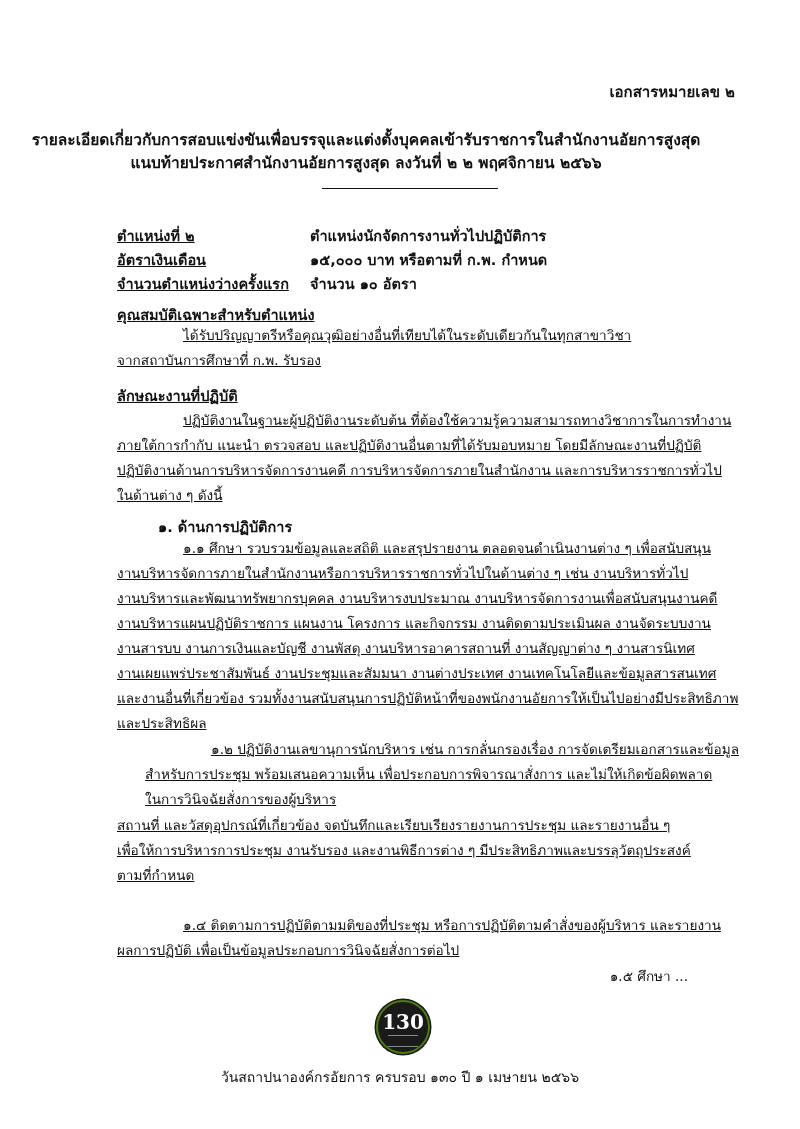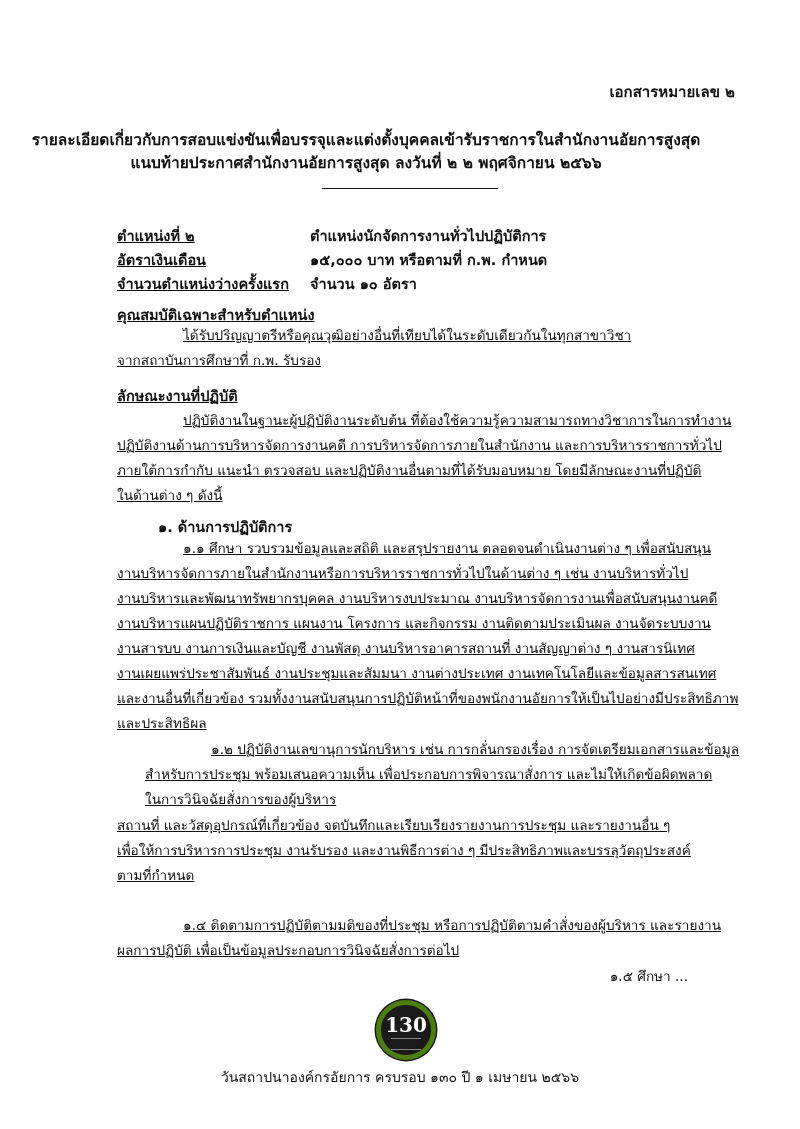--- a/index.html
+++ b/index.html
@@ -23,21 +23,21 @@
       font-size: 13.6px; line-height: 25px; text-align: justify;
       text-align-last: left;
       text-decoration: underline;
     }
     .para .line { display: block; white-space: nowrap; }
     .ind { padding-left: 66px; }
     .sub { left: 158px; font-size: 14.5px; font-weight: bold; }
     .cont { right: 112px; top: 965px; font-size: 13.6px; }
     .seal {
       position: absolute; left: 376px; top: 1000px; width: 50px; height: 50px;
-      border-radius: 50%; background: #1a1a1a; border: 5px solid #4d7c0f;
+      border-radius: 50%; background: #1a1a1a; border: 2px solid #4d7c0f;
       box-shadow: 0 0 0 1.5px #1a1a1a;
     }
     .seal .num {
       position: absolute; left: 0; width: 50px; top: 8px; text-align: center;
       color: #fff; font-family: "DejaVu Serif", serif; font-size: 20px; font-weight: bold;
     }
     .seal .sm {
       position: absolute; left: 10px; width: 30px; top: 33px; height: 10px;
       border-top: 1px solid #888; border-bottom: 1px solid #888;
     }
@@ -61,22 +61,22 @@
 
 <div class="abs head" style="top:303px;">คุณสมบัติเฉพาะสำหรับตำแหน่ง</div>
 <div class="para" style="top:323px;">
   <span class="line ind">ได้รับปริญญาตรีหรือคุณวุฒิอย่างอื่นที่เทียบได้ในระดับเดียวกันในทุกสาขาวิชา</span>
   <span class="line">จากสถาบันการศึกษาที่ ก.พ. รับรอง</span>
 </div>
 
 <div class="abs head" style="top:384px;">ลักษณะงานที่ปฏิบัติ</div>
 <div class="para" style="top:408px;">
   <span class="line ind">ปฏิบัติงานในฐานะผู้ปฏิบัติงานระดับต้น ที่ต้องใช้ความรู้ความสามารถทางวิชาการในการทำงาน</span>
+  <span class="line">ภายใต้การกำกับ แนะนำ ตรวจสอบ และปฏิบัติงานอื่นตามที่ได้รับมอบหมาย โดยมีลักษณะงานที่ปฏิบัติ</span>
   <span class="line">ปฏิบัติงานด้านการบริหารจัดการงานคดี การบริหารจัดการภายในสำนักงาน และการบริหารราชการทั่วไป</span>
-  <span class="line">ภายใต้การกำกับ แนะนำ ตรวจสอบ และปฏิบัติงานอื่นตามที่ได้รับมอบหมาย โดยมีลักษณะงานที่ปฏิบัติ</span>
   <span class="line">ในด้านต่าง ๆ ดังนี้</span>
 </div>
 
 <div class="abs sub" style="top:515px;">๑. ด้านการปฏิบัติการ</div>
 
 <div class="para" style="top:536px;">
   <span class="line ind">๑.๑ ศึกษา รวบรวมข้อมูลและสถิติ และสรุปรายงาน ตลอดจนดำเนินงานต่าง ๆ เพื่อสนับสนุน</span>
   <span class="line">งานบริหารจัดการภายในสำนักงานหรือการบริหารราชการทั่วไปในด้านต่าง ๆ เช่น งานบริหารทั่วไป</span>
   <span class="line">งานบริหารและพัฒนาทรัพยากรบุคคล งานบริหารงบประมาณ งานบริหารจัดการงานเพื่อสนับสนุนงานคดี</span>
   <span class="line">งานบริหารแผนปฏิบัติราชการ แผนงาน โครงการ และกิจกรรม  งานติดตามประเมินผล งานจัดระบบงาน</span>

